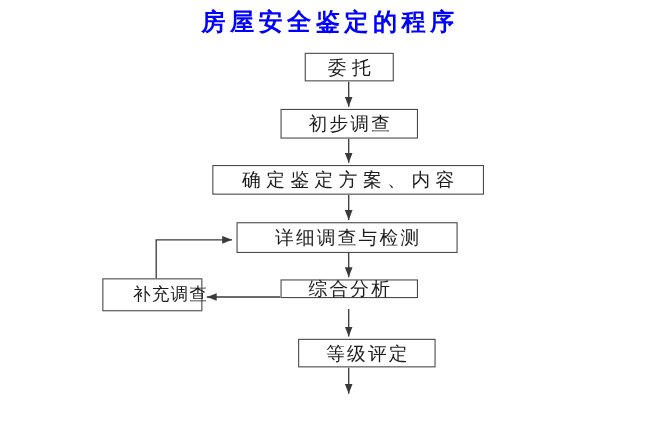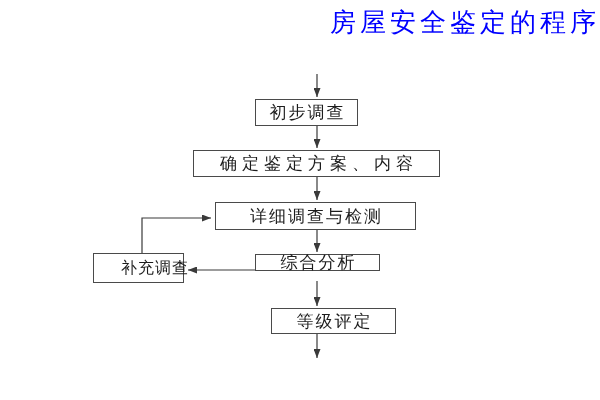--- a/index.html
+++ b/index.html
@@ -17,24 +17,24 @@
     overflow:hidden;
   }
   .canvas{
     position:relative;
     width:600px;height:400px;
     background:var(--bg);
   }
   .title{
     position:absolute;
     left:0;right:0;top:5px;
-    text-align:right;
+    text-align:center;
     color:var(--title);
-    font-size:26px;
-    font-weight:normal;
+    font-size:22px;
+    font-weight:bold;
     letter-spacing:4px;
     white-space:nowrap;
   }
   .arrow-layer{
     position:absolute;
     left:0;top:0;width:600px;height:400px;
   }
   .arrow-layer line,.arrow-layer polyline{
     stroke:var(--line);
     stroke-width:1.2;
@@ -50,21 +50,21 @@
     align-items:center;
     justify-content:center;
     font-size:17px;
     letter-spacing:2px;
     white-space:nowrap;
     text-indent:2px; 
   }
   .node.sp{letter-spacing:5px;text-indent:5px;}
   
   .n-weituo {left:277px;top:48px; width:81px; height:26px;}
-  .n-chubu  {left:255px;top:99px; width:103px;height:27px;}
+  .n-chubu  {left:255px;top:99px; width:125px;height:27px;}
   .n-queding{left:193px;top:150px;width:247px;height:27px;}
   .n-xiangxi{left:215px;top:202px;width:201px;height:28px;}
   .n-zonghe {left:255px;top:254px;width:125px;height:17px;}
   .n-buchong{left:93px; top:253px;width:91px; height:30px;font-size:16px;letter-spacing:1px;text-indent:1px;padding-left:32px;}
   .n-dengji {left:255px;top:308px;width:125px;height:26px;margin-left:16px;}
   .n-baogao {left:255px;top:360px;width:125px;height:27px;}
 </style>
 </head>
 <body>
 
@@ -81,20 +81,21 @@
     <line x1="317" y1="74" x2="317" y2="97" marker-end="url(#ah)"></line>
     <line x1="317" y1="126" x2="317" y2="148" marker-end="url(#ah)"></line>
     <line x1="317" y1="177" x2="317" y2="200" marker-end="url(#ah)"></line>
     <line x1="317" y1="230" x2="317" y2="252" marker-end="url(#ah)"></line>
     <line x1="317" y1="281" x2="317" y2="306" marker-end="url(#ah)"></line>
     <line x1="317" y1="334" x2="317" y2="358" marker-end="url(#ah)"></line>
     <line x1="255" y1="270" x2="188" y2="270" marker-end="url(#ah)"></line>
     <polyline points="142,253 142,218 211,218" marker-end="url(#ah)"></polyline>
   </svg>
 
+  <div class="node n-weituo sp">委托</div>
   <div class="node n-chubu">初步调查</div>
   <div class="node n-queding sp">确定鉴定方案、内容</div>
   <div class="node n-xiangxi">详细调查与检测</div>
   <div class="node n-zonghe">综合分析</div>
   <div class="node n-buchong">补充调查</div>
   <div class="node n-dengji">等级评定</div>
 
 </div>
 
 </body></html>

